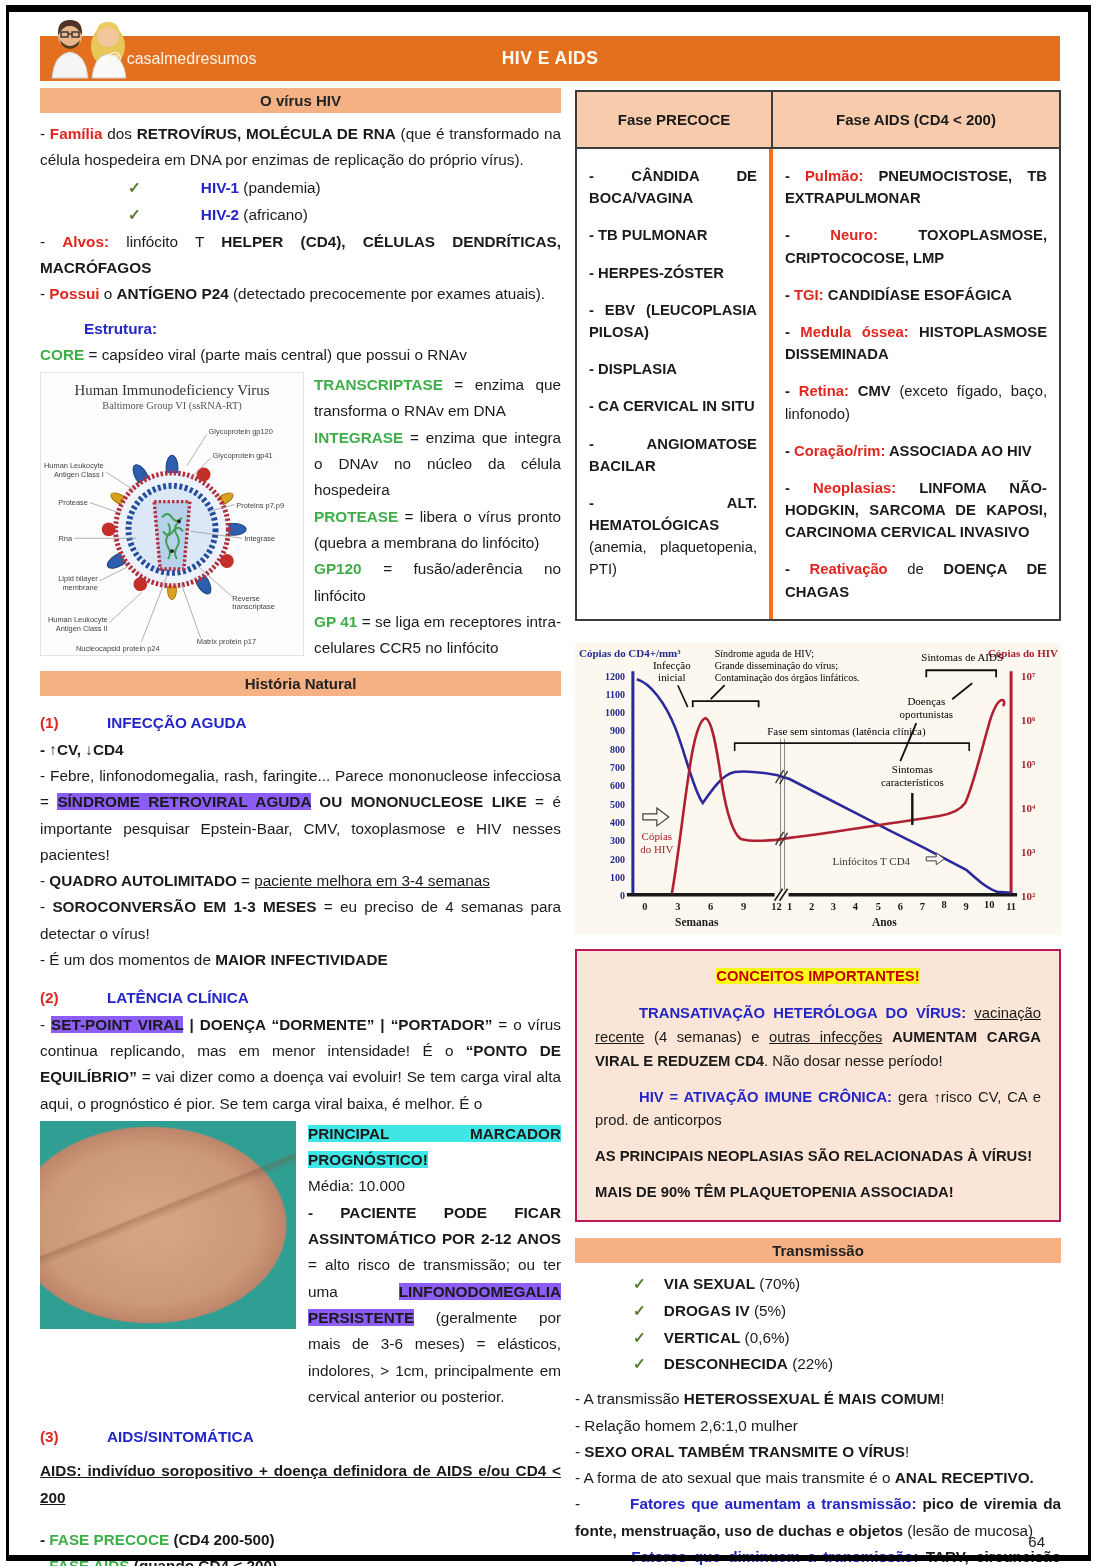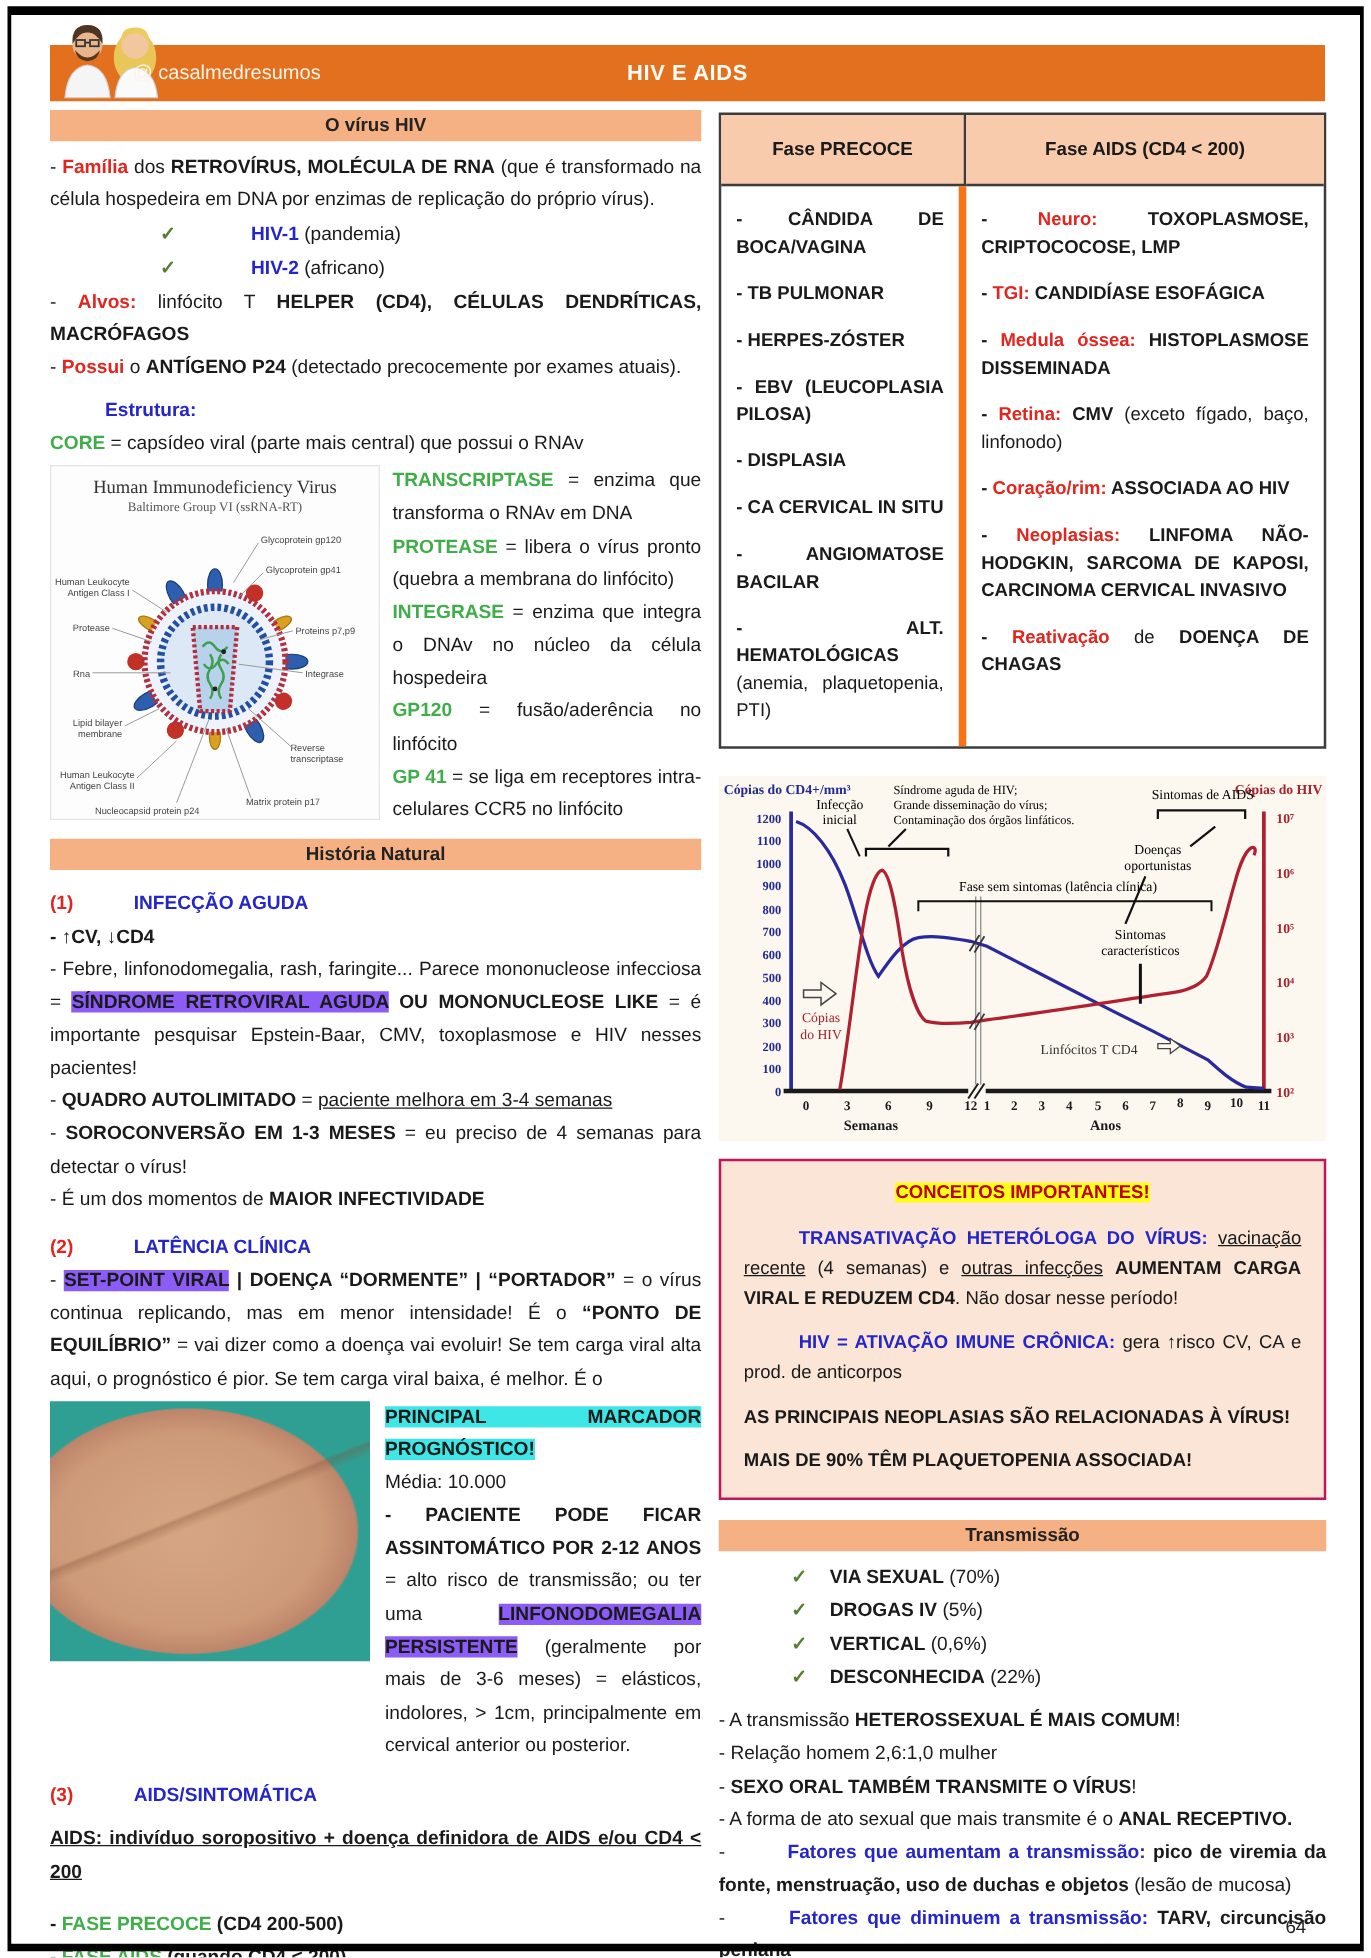--- a/index.html
+++ b/index.html
@@ -45,21 +45,21 @@
       linear-gradient(158deg, rgba(0,0,0,0) 43%, rgba(130,82,55,.35) 44%, rgba(0,0,0,0) 47%),
       radial-gradient(88% 78% at 43% 50%, #d6a684 0%, #cd9a79 48%, #bd856a 60%, rgba(0,0,0,0) 61%),
       #2f9f93;}
   .phototext{flex:1;}
   
   .tbl{display:grid;grid-template-columns:196px 1fr;border:2px solid #3c3c3c;background:#fff;}
   .th{background:#F8CBAD;border-bottom:2px solid #3c3c3c;text-align:center;font-weight:700;
       font-size:15px;padding:19px 6px;}
   .th.l{border-right:2px solid #3c3c3c;}
   .cell{padding:16px 12px;font-size:14.8px;}
-  .cell.l{border-right:6px solid #f97316;}
+  .cell.l{border-right:4px solid #f97316;}
   .cell .p{font-size:14.8px;line-height:1.5;margin-bottom:15px;}
   .cell .p:last-child{margin-bottom:0;}
   
   .cbox{border:2px solid #be185d;background:#FBE5D6;padding:14px 18px 16px;margin-top:14px;}
   .cbox .p{font-size:14.8px;line-height:1.6;}
   .cbox .title{text-align:center;margin-bottom:14px;}
   .cbox .title .red{color:#c00000;}
   
   .chart-svg{display:block;margin-top:22px;background:#fcf7ef;}
   .ct{font-family:"Liberation Serif",serif;}
@@ -171,22 +171,22 @@
           <line x1="170" y1="86" x2="150" y2="106"></line>
             <line x1="194" y1="133" x2="168" y2="140"></line>
           <line x1="202" y1="167" x2="150" y2="160"></line>
             <line x1="194" y1="228" x2="158" y2="196"></line>
           <line x1="160" y1="268" x2="140" y2="212"></line>
             <line x1="100" y1="272" x2="126" y2="205"></line>
         </g>
       </svg>
       <div class="enz">
         <p class="p"><span class="green">TRANSCRIPTASE</span><span> = enzima que transforma o RNAv em DNA</span></p>
+        <p class="p"><span class="green">INTEGRASE</span><span> = enzima que integra o DNAv no núcleo da célula hospedeira</span></p>
         <p class="p"><span class="green">PROTEASE</span><span> = libera o vírus pronto (quebra a membrana do linfócito)</span></p>
-        <p class="p"><span class="green">INTEGRASE</span><span> = enzima que integra o DNAv no núcleo da célula hospedeira</span></p>
         <p class="p"><span class="green">GP120</span><span> = fusão/aderência no linfócito</span></p>
         <p class="p"><span class="green">GP 41</span><span> = se liga em receptores intra-celulares CCR5 no linfócito</span></p>
       </div>
     </div>
 
     <div class="sp10"></div>
     <div class="secbar">História Natural</div>
     <div class="sp14"></div>
     <p class="p"><span class="red">(1) </span><span class="blue">INFECÇÃO AGUDA</span></p>
     <p class="p"><span class="b">- ↑CV, ↓CD4</span></p>
@@ -224,20 +224,21 @@
         <p class="p"><span class="b">- CÂNDIDA DE BOCA/VAGINA</span></p>
         <p class="p"><span class="b">- TB PULMONAR</span></p>
         <p class="p"><span class="b">- HERPES-ZÓSTER</span></p>
         <p class="p"><span class="b">- EBV (LEUCOPLASIA PILOSA)</span></p>
         <p class="p"><span class="b">- DISPLASIA</span></p>
         <p class="p"><span class="b">- CA CERVICAL IN SITU</span></p>
         <p class="p"><span class="b">- ANGIOMATOSE BACILAR</span></p>
         <p class="p"><span class="b">- ALT. HEMATOLÓGICAS</span><span> (anemia, plaquetopenia, PTI)</span></p>
       </div>
       <div class="cell">
+        <p class="p"><span class="b">- </span><span class="red">Pulmão:</span><span class="b"> PNEUMOCISTOSE, TB EXTRAPULMONAR</span></p>
         <p class="p"><span class="b">- </span><span class="red">Neuro:</span><span class="b"> TOXOPLASMOSE, CRIPTOCOCOSE, LMP</span></p>
         <p class="p"><span class="b">- </span><span class="red">TGI:</span><span class="b"> CANDIDÍASE ESOFÁGICA</span></p>
         <p class="p"><span class="b">- </span><span class="red">Medula óssea:</span><span class="b"> HISTOPLASMOSE DISSEMINADA</span></p>
         <p class="p"><span class="b">- </span><span class="red">Retina:</span><span class="b"> CMV</span><span> (exceto fígado, baço, linfonodo)</span></p>
         <p class="p"><span class="b">- </span><span class="red">Coração/rim:</span><span class="b"> ASSOCIADA AO HIV</span></p>
         <p class="p"><span class="b">- </span><span class="red">Neoplasias:</span><span class="b"> LINFOMA NÃO-HODGKIN, SARCOMA DE KAPOSI, CARCINOMA CERVICAL INVASIVO</span></p>
         <p class="p"><span class="b">- </span><span class="red">Reativação</span><span> de </span><span class="b">DOENÇA DE CHAGAS</span></p>
       </div>
     </div>
 

